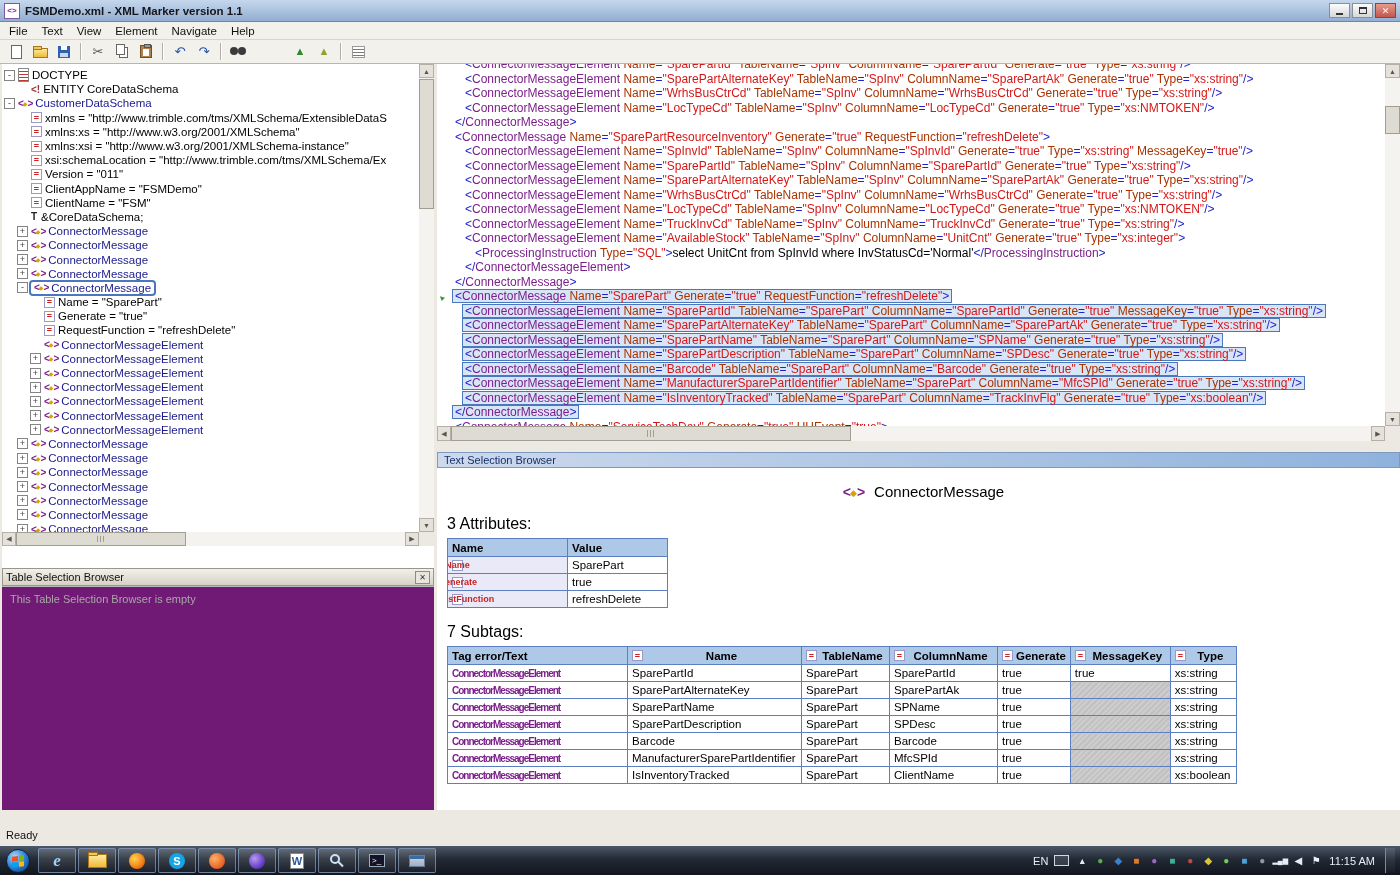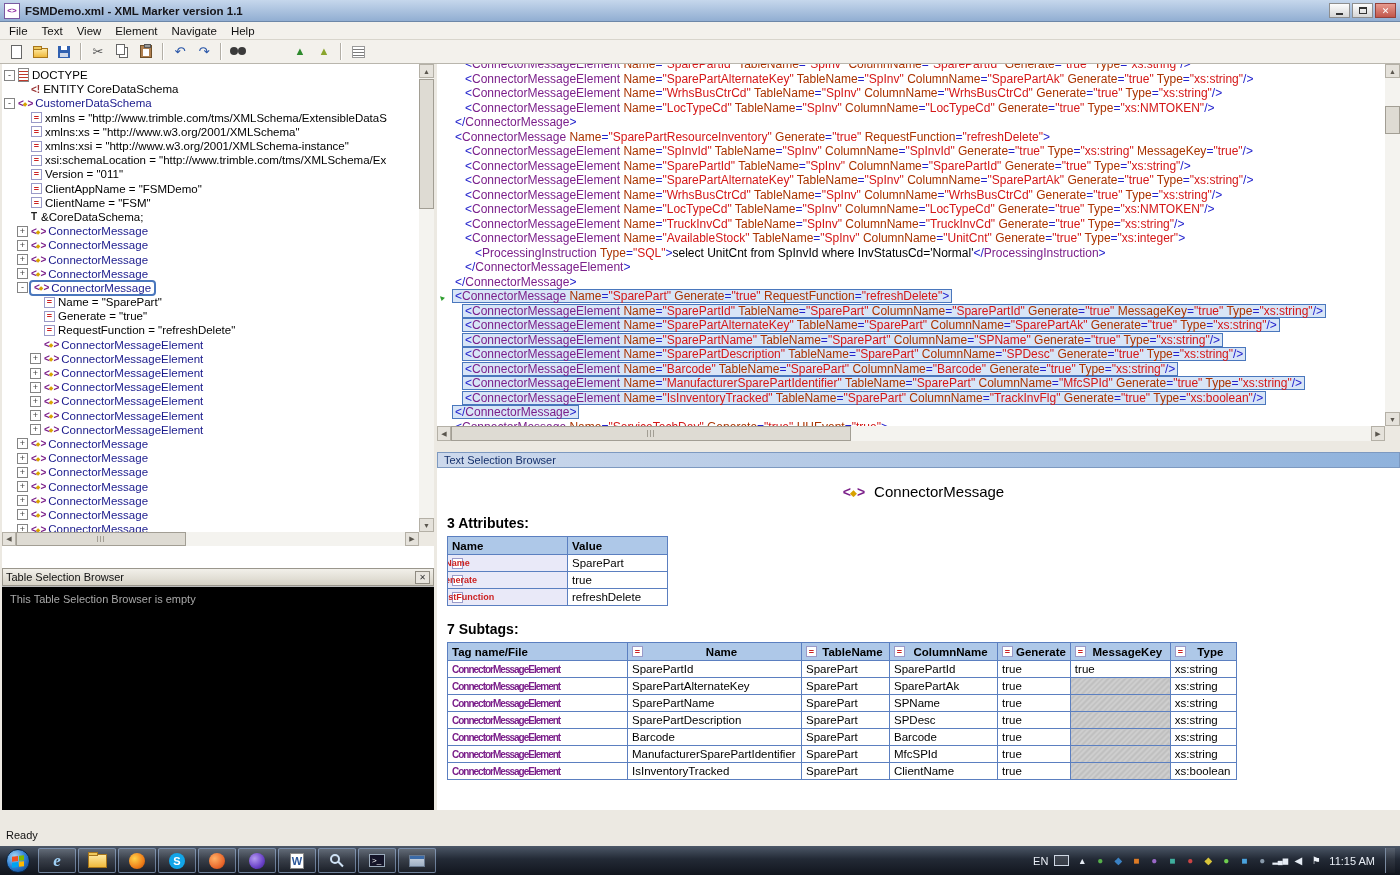--- a/index.html
+++ b/index.html
@@ -83,42 +83,42 @@
   
   .left-tabs{position:absolute;left:0;top:482px;width:432px;height:22px;background:#ece9e2;display:flex;align-items:flex-start;padding-top:1px;box-sizing:border-box}
   .tab,.warnbox{display:flex;align-items:center;gap:4px;border:1px solid #8f8b81;background:#f6f4ee;
        padding:2px 9px;font-size:11px;height:19px;box-sizing:border-box;border-radius:0 0 3px 3px}
   .tab{margin-left:4px}.warnbox{margin-left:6px}
   .treeview-ic{width:11px;height:11px;background:linear-gradient(#8cc78c,#3e8a3e);border:1px solid #2e6a2e;box-sizing:border-box}
   .check-ic{width:12px;height:12px;border:1px solid #888;background:#fff;color:#1c8a1c;font-size:9px;line-height:10px;text-align:center;font-weight:bold;box-sizing:border-box}
   .tsb-header{position:absolute;left:0;top:504px;width:432px;height:18px;box-sizing:border-box;
      background:linear-gradient(#f2f0ea,#d6d2c6);border:1px solid #9a968c;display:flex;align-items:center;font-size:11px;padding:0 3px;color:#111}
   .x-btn{margin-left:auto;width:15px;height:13px;border:1px solid #8f8b81;background:#e8e5de;font-size:8px;line-height:11px;text-align:center;color:#333;box-sizing:border-box}
-  .tsb-body{position:absolute;left:0;top:522px;width:432px;height:224px;background:#000000;border-top:1px solid #bbb;box-sizing:border-box}
+  .tsb-body{position:absolute;left:0;top:522px;width:432px;height:224px;background:#701a75;border-top:1px solid #bbb;box-sizing:border-box}
   .tsb-empty{color:#a8a8a8;font-size:11px;padding:6px 8px}
 
   
   .code{position:absolute;left:0;top:0;width:948px;height:362px;background:#fff;overflow:hidden;font-size:12px}
   .code-line{height:14.5px;line-height:14.5px;white-space:nowrap;position:relative}
   .code-line .txt{display:inline-block}
   .code-line.hl .txt{background:var(--selection-bg,#d8e5f7);border:1px solid var(--selection-border,#4a77bd);
       height:12px;line-height:12px;padding:0 2px;margin-left:-3px}
   .tn{color:var(--tag-color,#7b1f8a)}
   .an{color:var(--attr-name-color,#aa3300)}
   .av{color:var(--attr-value-color,#d41717)}
   .pu{color:var(--punct-color,#2222cc)}
   .blockmark{position:absolute;left:1px;top:2px;color:#2f9e2f;font-size:8px;transform:rotate(-45deg)}
 
   
   .tsel-header{position:absolute;left:0;top:388px;width:963px;height:16px;box-sizing:border-box;
      background:linear-gradient(90deg,var(--header-grad-left,#cdd9ec),var(--header-grad-right,#8fb2dc));
      border:1px solid #7d99c0;font-size:11px;color:#15306b;display:flex;align-items:center;padding-left:6px}
   .detail{position:absolute;left:0;top:404px;width:963px;height:342px;background:#fff;overflow:hidden;padding-left:10px;box-sizing:border-box}
   .node-title-row{display:flex;justify-content:center;align-items:center;gap:7px;margin-top:15px;font-size:15px;color:#000}
-  .section-label{font-weight:bold;font-size:14px;margin:15px 0 5px}
+  .section-label{font-weight:normal;font-size:16px;margin:15px 0 5px}
   table.grid{border-collapse:collapse;font-size:11.5px;table-layout:fixed}
   .grid th{background:var(--table-header-bg,#aec8e8);border:1px solid #5b7fc0;font-weight:bold;text-align:left;padding:1px 4px;height:15px;overflow:hidden}
   .grid td{border:1px solid #5b7fc0;padding:0 4px;height:16px;background:#fff;overflow:hidden;white-space:nowrap}
   .grid td.attrname{background:var(--attr-cell-bg,#e9e9f8)}
   .grid td.gray{background:var(--disabled-cell-bg,#bfbfbf);
       background-image:repeating-linear-gradient(135deg,rgba(255,255,255,.25) 0 2px,transparent 2px 4px)}
   .th-flex{display:flex;align-items:center}
   .th-flex .lbl{flex:1;text-align:center}
   .cell-flex{display:flex;align-items:center}
 
@@ -520,21 +520,21 @@
             <col style="width:180px">
             <col style="width:174px">
             <col style="width:88px">
             <col style="width:108px">
             <col style="width:72px">
             <col style="width:100px">
             <col style="width:66px">
           </colgroup>
           <thead>
             <tr>
-              <th>Tag name/File</th>
+              <th>Tag error/Text</th>
               <th>
                 <span class="th-flex">
                   <span class="eq">=</span>
                   <span class="lbl">Name</span>
                 </span>
               </th>
               <th>
                 <span class="th-flex">
                   <span class="eq">=</span>
                   <span class="lbl">TableName</span>

